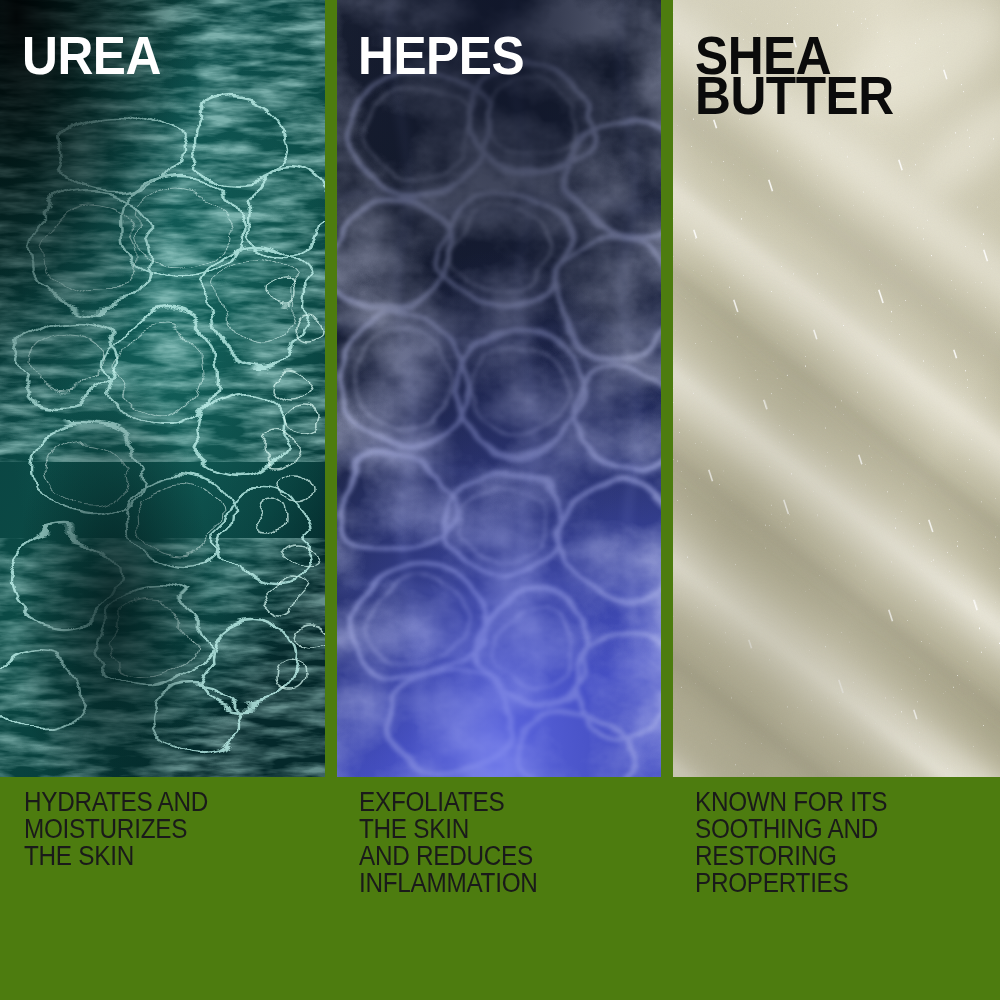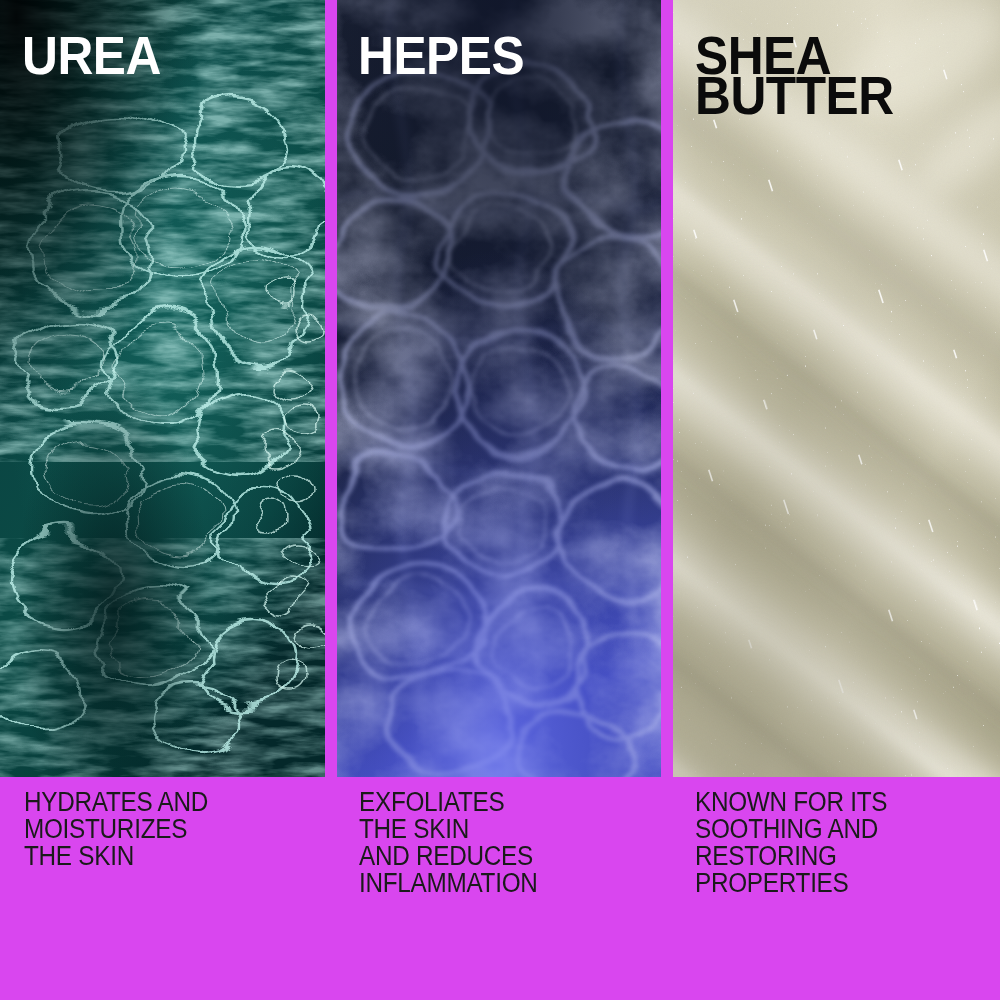--- a/index.html
+++ b/index.html
@@ -10,21 +10,21 @@
   body {
     width: 1000px;
     height: 1000px;
     font-family: "Liberation Sans", sans-serif;
     overflow: hidden;
   }
   #poster {
     position: relative;
     width: 1000px;
     height: 1000px;
-    background: #d946ef;
+    background: #4d7c0f;
   }
   .panel {
     position: absolute;
     top: 0;
   }
   .panel-image {
     position: absolute;
     top: 0;
     left: 0;
     width: 100%;

